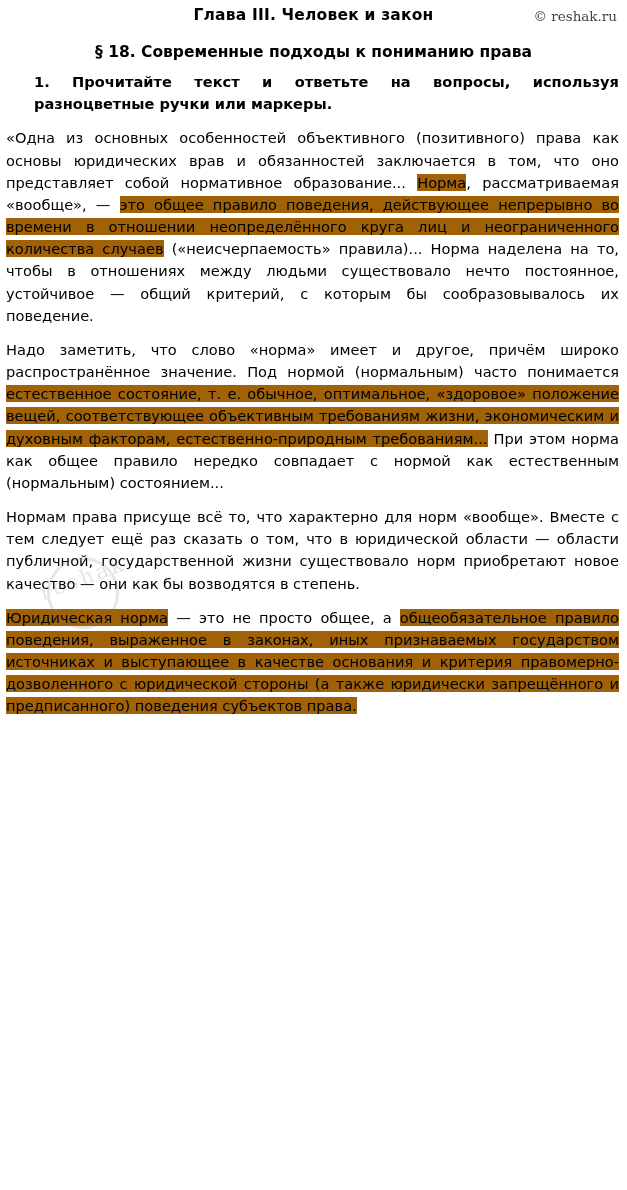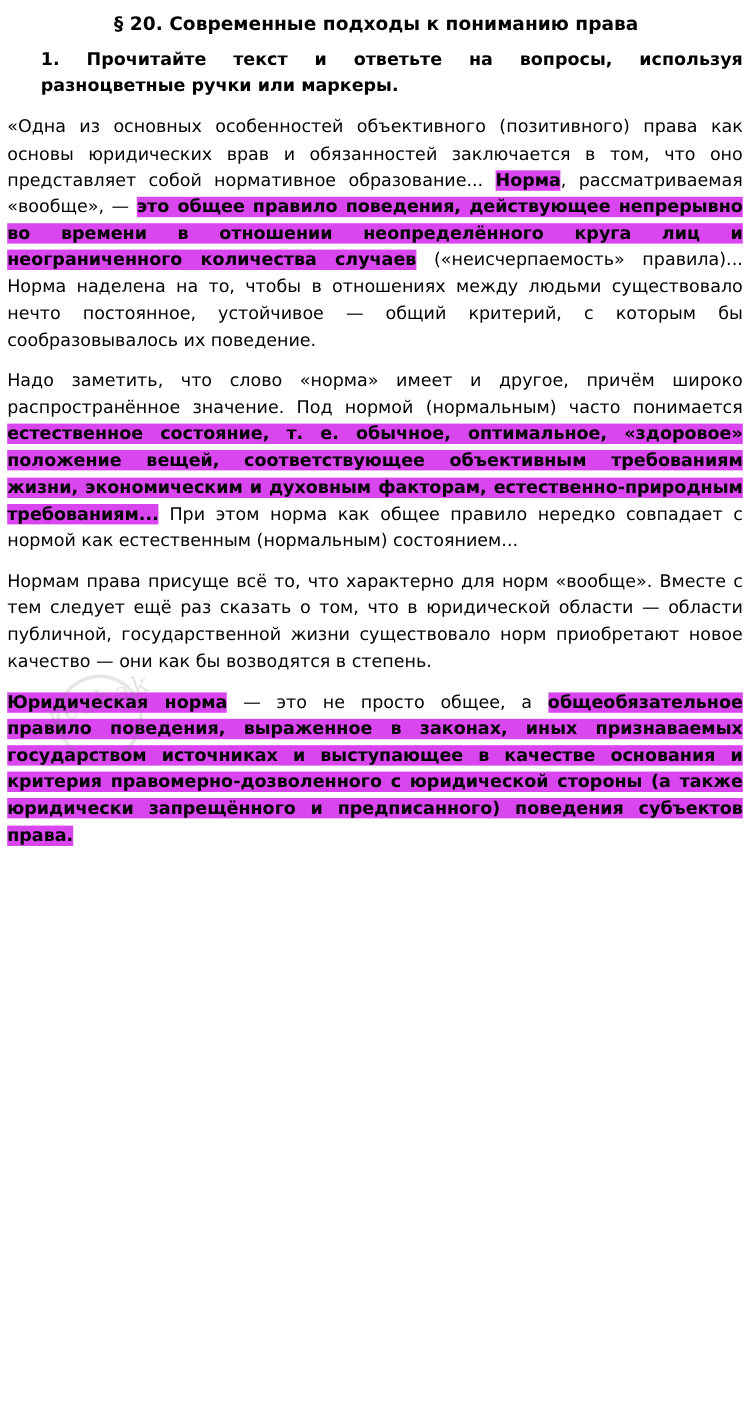--- a/index.html
+++ b/index.html
@@ -69,22 +69,22 @@
   }
   .num {
     font-weight: bold;
   }
   mark {
     background: #ffff00;
     color: #000000;
     padding: 0;
   }
   .hl-strong {
-    background: #d946ef;
-    font-weight: bold;
+    background: #a16207;
+    font-weight: normal;
   }
   .watermark {
     position: absolute;
     left: 36px;
     top: 516px;
     width: 120px;
     height: 120px;
     opacity: 0.18;
     pointer-events: none;
     transform: rotate(-20deg);
@@ -110,22 +110,26 @@
   }
   .last-para {
     margin-bottom: 16px;
   }
 </style>
 </head>
 <body>
 
 <div class="page">
 
+  <div class="header-row">
+    <div class="chapter-title">Глава III. Человек и закон</div>
+    <div class="copyright">© reshak.ru</div>
+  </div>
 
-  <div class="section-title">§ 20. Современные подходы к пониманию права</div>
+  <div class="section-title">§ 18. Современные подходы к пониманию права</div>
 
   <div class="content">
 
     <p class="task"><span class="num">1.</span> <span>Прочитайте текст и ответьте на вопросы, используя разноцветные ручки или маркеры.</span></p>
 
     <p><span>«Одна из основных особенностей объективного (позитивного) права как основы юридических врав и обязанностей заключается в том, что оно представляет собой нормативное образование... </span><mark class="hl-strong">Норма</mark><span>, рассматриваемая «вообще», — </span><mark class="hl-strong">это общее правило поведения, действующее непрерывно во времени в отношении неопределённого круга лиц и неограниченного количества случаев</mark><span> («неисчерпаемость» правила)... Норма наделена на то, чтобы в отношениях между людьми существовало нечто постоянное, устойчивое — общий критерий, с которым бы сообразовывалось их поведение.</span></p>
 
     <p><span>Надо заметить, что слово «норма» имеет и другое, причём широко распространённое значение. Под нормой (нормальным) часто понимается </span><mark class="hl-strong">естественное состояние, т. е. обычное, оптимальное, «здоровое» положение вещей, соответствующее объективным требованиям жизни, экономическим и духовным факторам, естественно-природным требованиям...</mark><span> При этом норма как общее правило нередко совпадает с нормой как естественным (нормальным) состоянием...</span></p>
 
     <p>Нормам права присуще всё то, что характерно для норм «вообще». Вместе с тем следует ещё раз сказать о том, что в юридической области — области публичной, государственной жизни существовало норм приобретают новое качество — они как бы возводятся в степень.</p>

